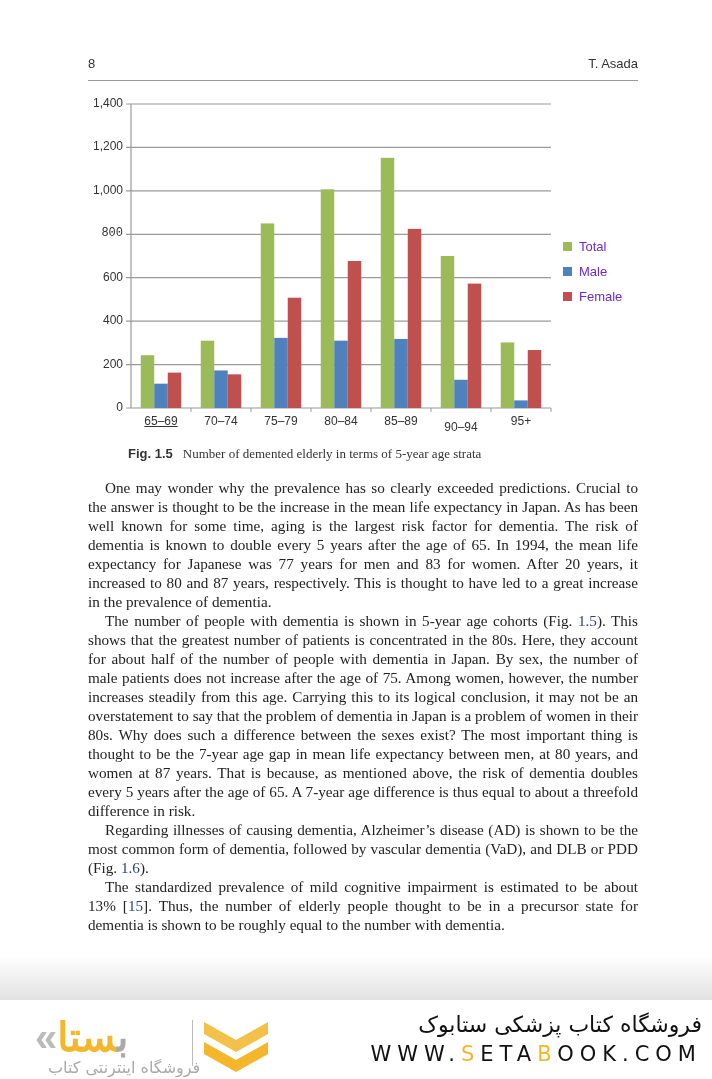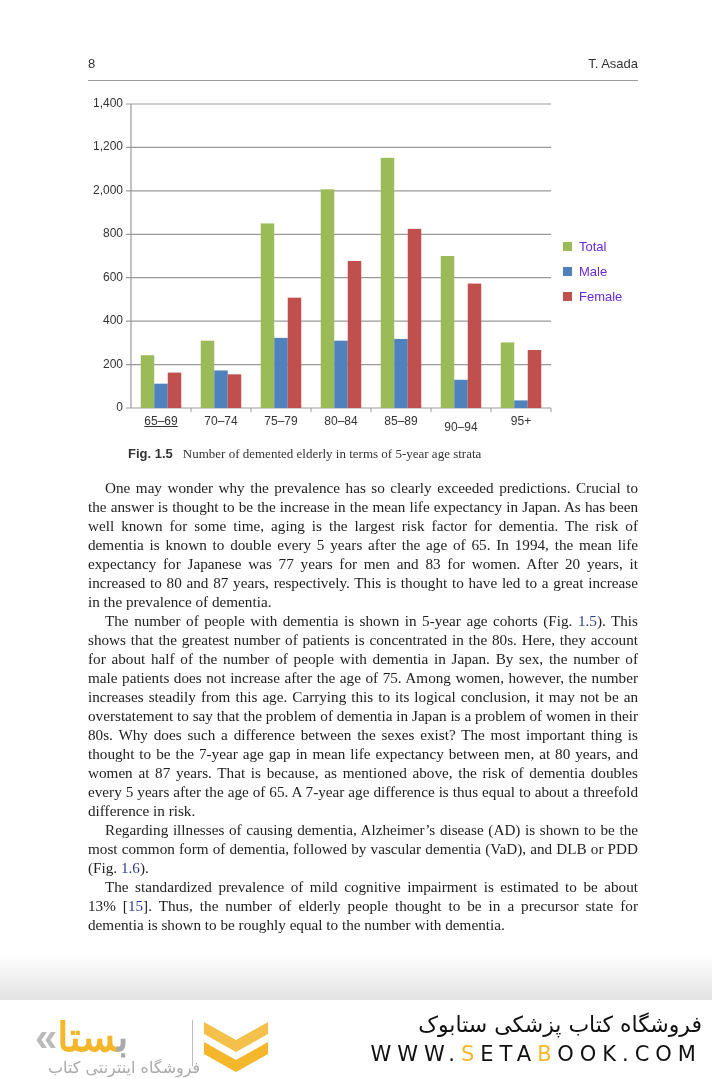--- a/index.html
+++ b/index.html
@@ -98,22 +98,22 @@
       <line x1="551" x2="551" y1="408" y2="412" stroke="#9a9a9a" stroke-width="1"></line>
       <rect x="500.75" y="342.42285714285714" width="13.5" height="65.57714285714286" fill="#9bbb59"></rect>
       <rect x="514.25" y="400.4" width="13.5" height="7.6" fill="#4f81bd"></rect>
       <rect x="527.75" y="350.02285714285716" width="13.5" height="57.97714285714286" fill="#c0504d"></rect>
     </svg>
   <div id="yticks">
       <div class="ytick" style="left: 81px; top: 400px;">0</div>
       <div class="ytick" style="left: 81px; top: 356.571px;">200</div>
       <div class="ytick" style="left: 81px; top: 313.143px;">400</div>
       <div class="ytick" style="left: 81px; top: 269.714px;">600</div>
-      <div class="ytick" style="left: 81px; top: 226.286px;">800</div>
-      <div class="ytick" style="left: 81px; top: 182.857px;">2,000</div>
+      <div class="ytick" style="left: 81px; top: 226.286px; font-family: Liberation Mono, monospace;">800</div>
+      <div class="ytick" style="left: 81px; top: 182.857px;">1,000</div>
       <div class="ytick" style="left: 81px; top: 139.429px;">1,200</div>
       <div class="ytick" style="left: 81px; top: 96px;">1,400</div>
     </div>
   <div id="xticks">
       <div class="xtick" style="left: 126px; top: 414px; text-decoration: underline;">65–69</div>
       <div class="xtick" style="left: 186px; top: 414px;">70–74</div>
       <div class="xtick" style="left: 246px; top: 414px;">75–79</div>
       <div class="xtick" style="left: 306px; top: 414px;">80–84</div>
       <div class="xtick" style="left: 366px; top: 414px;">85–89</div>
       <div class="xtick" style="left: 426px; top: 420px;">90–94</div>

